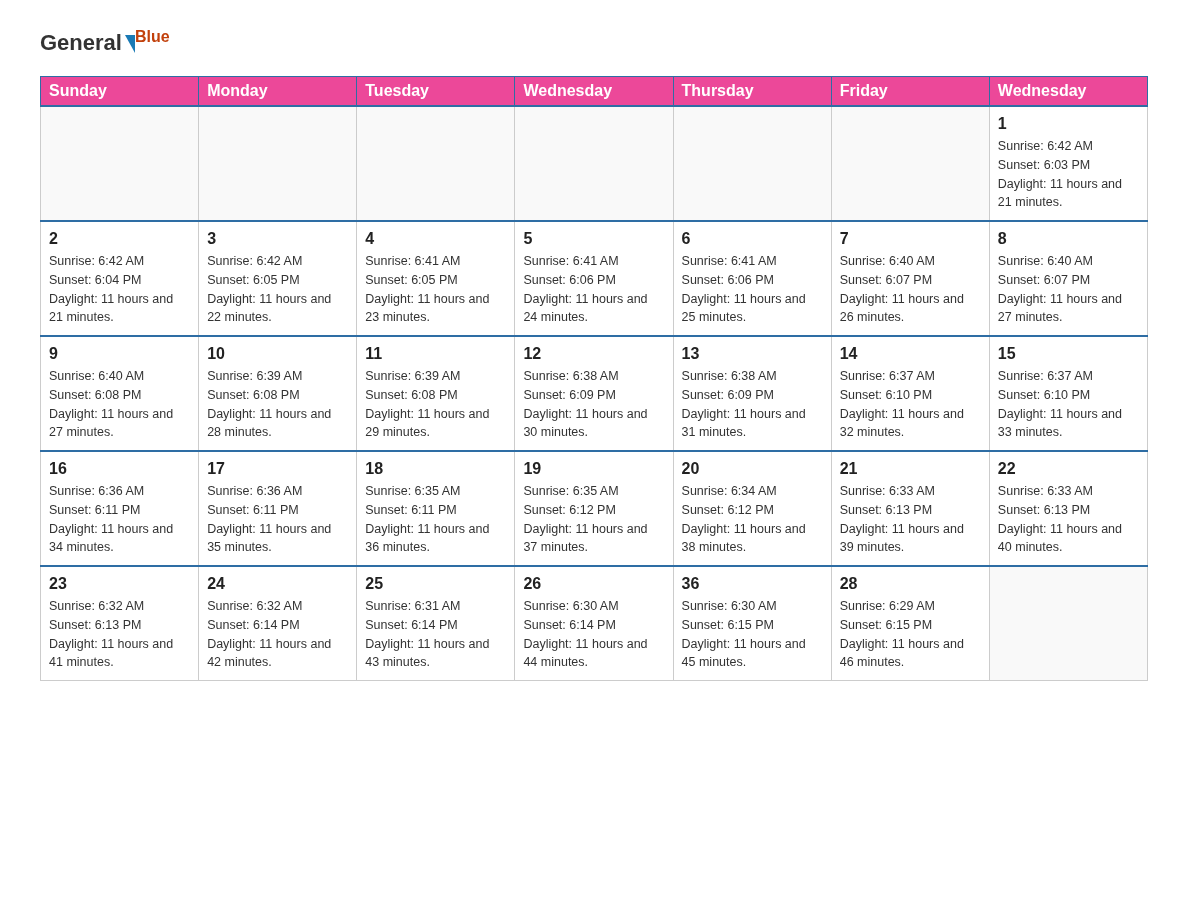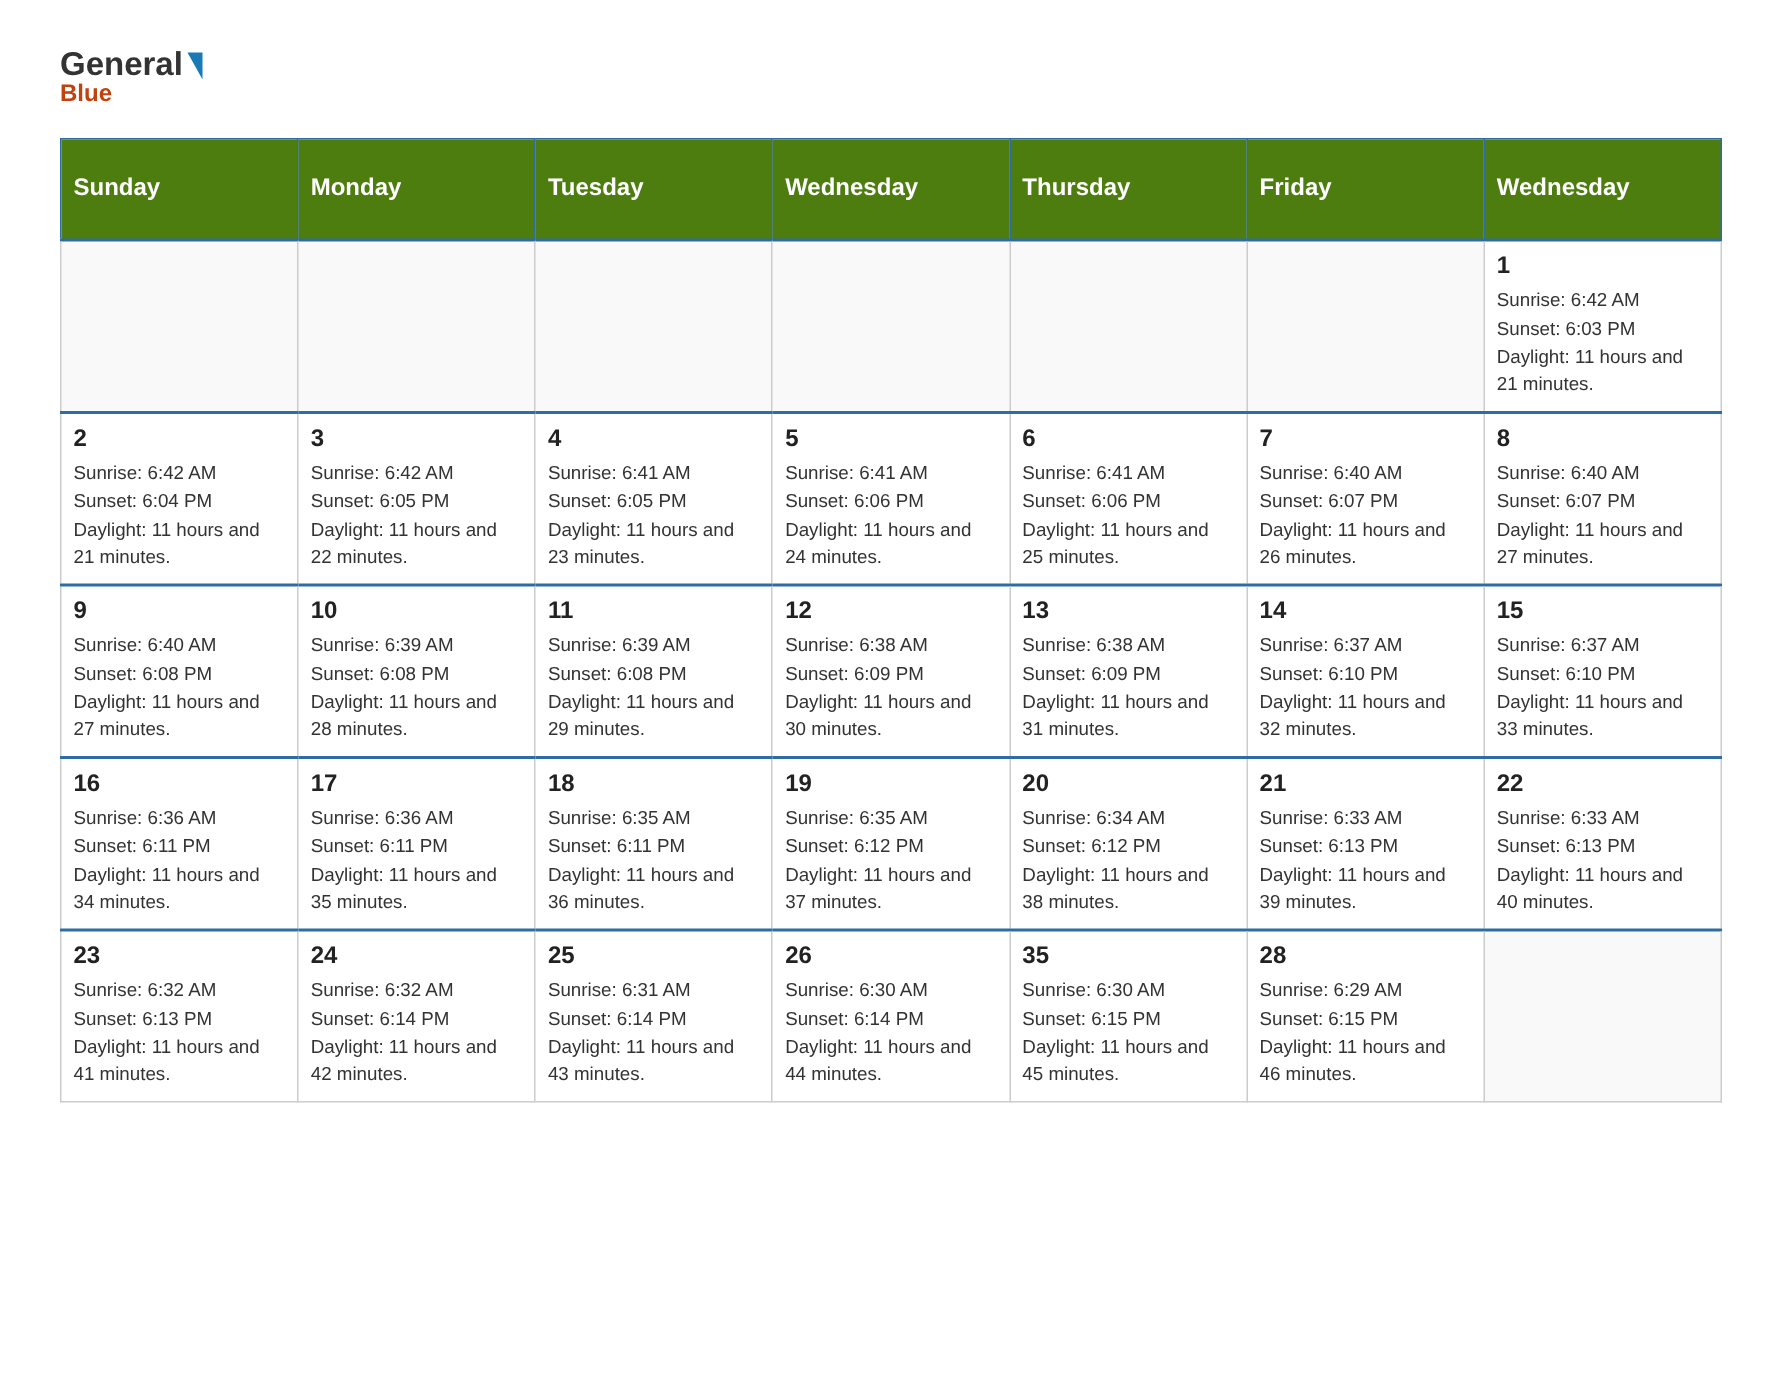--- a/index.html
+++ b/index.html
@@ -11,21 +11,20 @@
       min-height: 918px;
     }
     .header {
       display: flex;
       justify-content: space-between;
       align-items: flex-start;
       margin-bottom: 20px;
     }
     .logo {
       display: flex;
-      flex-direction: column;
       align-items: flex-start;
     }
     .logo-top {
       display: flex;
       align-items: center;
     }
     .logo-general {
       font-size: 22px;
       font-weight: bold;
       color: #333;
@@ -57,25 +56,25 @@
       font-size: 20px;
       color: #444;
       margin-top: 4px;
     }
     .calendar {
       width: 100%;
       border-collapse: collapse;
       border: 1px solid #999;
     }
     .calendar th {
-      background-color: #4d7c0f;
+      background-color: #ec4899;
       color: #fff;
       font-size: 16px;
       font-weight: bold;
-      padding: 24px 8px;
+      padding: 5px 8px;
       text-align: left;
       border: 1px solid #2e6da4;
     }
     .calendar td {
       vertical-align: top;
       border: 1px solid #ccc;
       padding: 8px 8px;
       width: 14.28%;
       min-height: 110px;
       font-size: 13px;
@@ -238,21 +237,21 @@
         </td>
         <td>
           <div class="day-number">25</div>
           <div class="day-info">Sunrise: 6:31 AM<br>Sunset: 6:14 PM<br>Daylight: 11 hours and 43 minutes.</div>
         </td>
         <td>
           <div class="day-number">26</div>
           <div class="day-info">Sunrise: 6:30 AM<br>Sunset: 6:14 PM<br>Daylight: 11 hours and 44 minutes.</div>
         </td>
         <td>
-          <div class="day-number">35</div>
+          <div class="day-number">36</div>
           <div class="day-info">Sunrise: 6:30 AM<br>Sunset: 6:15 PM<br>Daylight: 11 hours and 45 minutes.</div>
         </td>
         <td>
           <div class="day-number">28</div>
           <div class="day-info">Sunrise: 6:29 AM<br>Sunset: 6:15 PM<br>Daylight: 11 hours and 46 minutes.</div>
         </td>
         <td class="empty-cell"></td>
       </tr>
     </tbody>
 </table>

